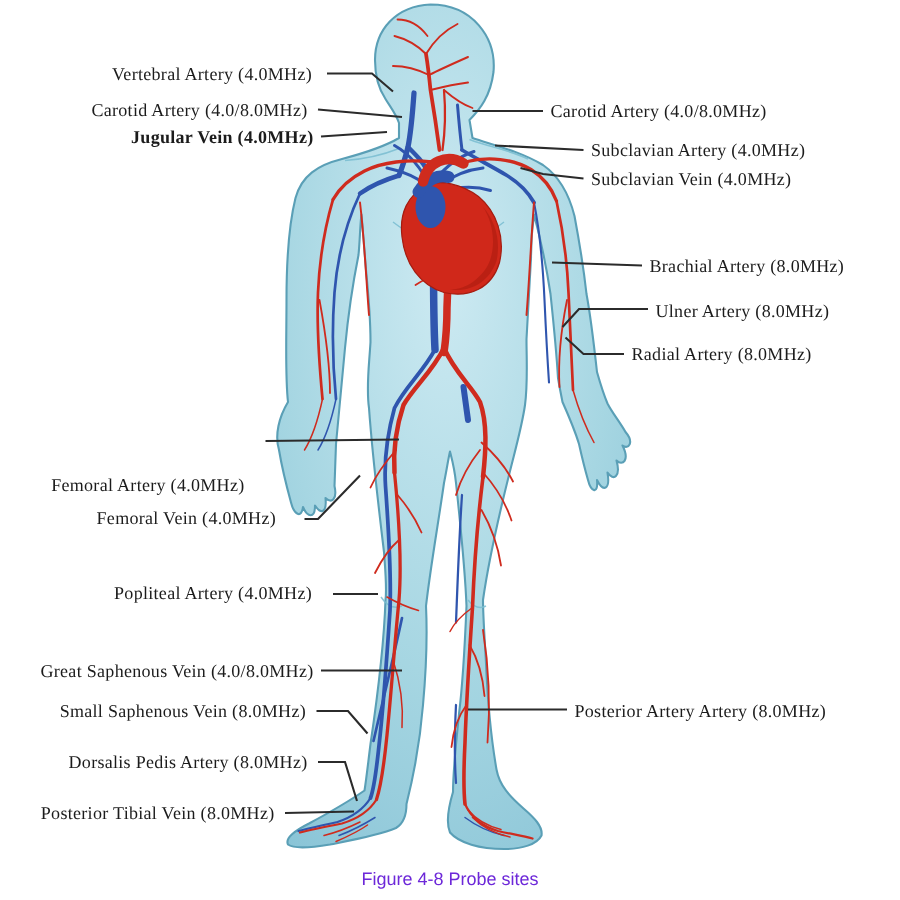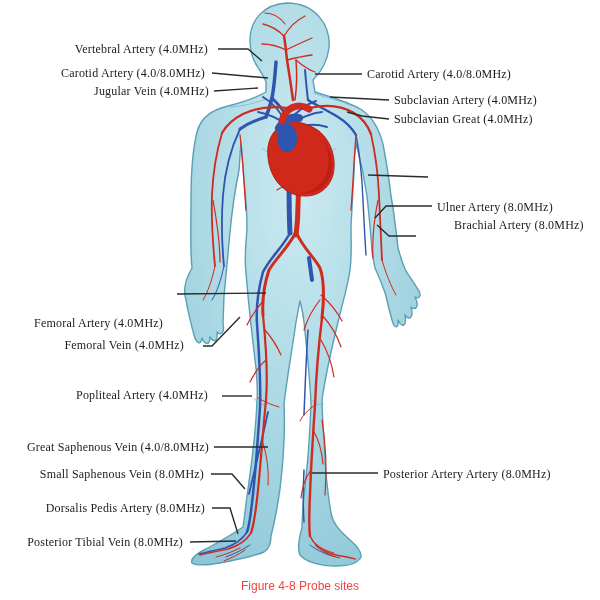--- a/index.html
+++ b/index.html
@@ -3,21 +3,21 @@
 <meta charset="utf-8">
 <style>
   html,body{margin:0;padding:0;background:#fff;}
   .stage{position:relative;width:600px;height:600px;background:#ffffff;overflow:hidden;
          font-family:"Liberation Serif",serif;}
   .stage svg{position:absolute;left:0;top:0;}
   .lbl{position:absolute;font:12px/16px "Liberation Serif",serif;color:#1b1b1b;
        white-space:nowrap;letter-spacing:.2px;}
   .lbl.left{text-align:right;}
   .caption{position:absolute;left:0;right:0;top:579px;text-align:center;
-           font:12px/15px "Liberation Sans",sans-serif;color:#ef4444;}
+           font:12px/15px "Liberation Sans",sans-serif;color:#6d28d9;}
 </style>
 </head>
 <body>
 
 <div class="stage">
 
   <svg width="600" height="600" viewBox="0 0 600 600">
     <defs>
       <radialGradient id="bodyGrad" cx="0.48" cy="0.32" r="0.95">
         <stop offset="0" stop-color="#cdeaf2"></stop>
@@ -168,30 +168,31 @@
       <polyline points="347,112 362,116 389,119"></polyline>
       <polyline points="368,175 428,177"></polyline>
       <polyline points="375,218 386,206 432,206"></polyline>
       <polyline points="377,225 389,236 416,236"></polyline>
       <polyline points="312,473 378,473"></polyline>
     </g>
   </svg>
 
   <div class="lbl left" style="right:392px;top:41px;">Vertebral Artery (4.0MHz)</div>
   <div class="lbl left" style="right:395px;top:65px;">Carotid Artery (4.0/8.0MHz)</div>
-  <div class="lbl left" style="right:391px;top:83px;">Jugular Vein (4.0MHz)</div>
+  <div class="lbl left" style="right:391px;top:83px;font-weight:bold;">Jugular Vein (4.0MHz)</div>
   <div class="lbl left" style="right:437px;top:287px;margin-top:28px;">Femoral Artery (4.0MHz)</div>
   <div class="lbl left" style="right:416px;top:337px;margin-left:12px;">Femoral Vein (4.0MHz)</div>
   <div class="lbl left" style="right:392px;top:387px;">Popliteal Artery (4.0MHz)</div>
   <div class="lbl left" style="right:391px;top:439px;text-align:right;">Great Saphenous Vein (4.0/8.0MHz)</div>
   <div class="lbl left" style="right:396px;top:466px;">Small Saphenous Vein (8.0MHz)</div>
   <div class="lbl left" style="right:395px;top:500px;">Dorsalis Pedis Artery (8.0MHz)</div>
   <div class="lbl left" style="right:417px;top:534px;">Posterior Tibial Vein (8.0MHz)</div>
 
   <div class="lbl" style="left:367px;top:66px;">Carotid Artery (4.0/8.0MHz)</div>
   <div class="lbl" style="left:394px;top:92px;">Subclavian Artery (4.0MHz)</div>
-  <div class="lbl" style="left:394px;top:111px;">Subclavian Great (4.0MHz)</div>
-  <div class="lbl" style="left:454px;top:169px;margin-top:48px;">Brachial Artery (8.0MHz)</div>
+  <div class="lbl" style="left:394px;top:111px;">Subclavian Vein (4.0MHz)</div>
+  <div class="lbl" style="left:433px;top:169px;">Brachial Artery (8.0MHz)</div>
   <div class="lbl" style="left:437px;top:199px;">Ulner Artery (8.0MHz)</div>
+  <div class="lbl" style="left:421px;top:228px;">Radial Artery (8.0MHz)</div>
   <div class="lbl" style="left:383px;top:466px;">Posterior Artery Artery (8.0MHz)</div>
 
   <div class="caption">Figure 4-8 Probe sites</div>
 </div>
 
 </body></html>

